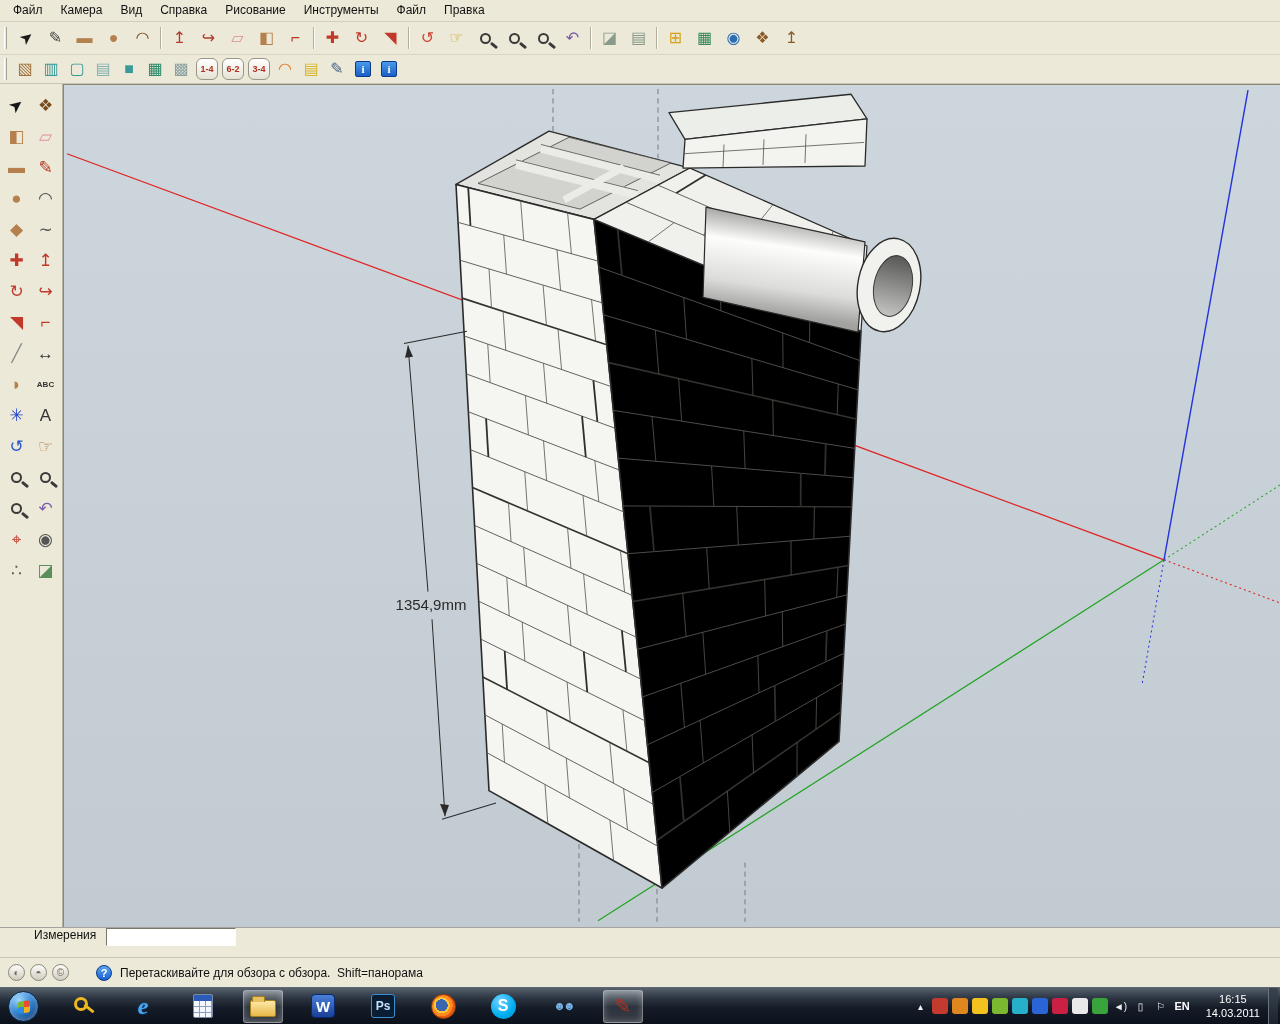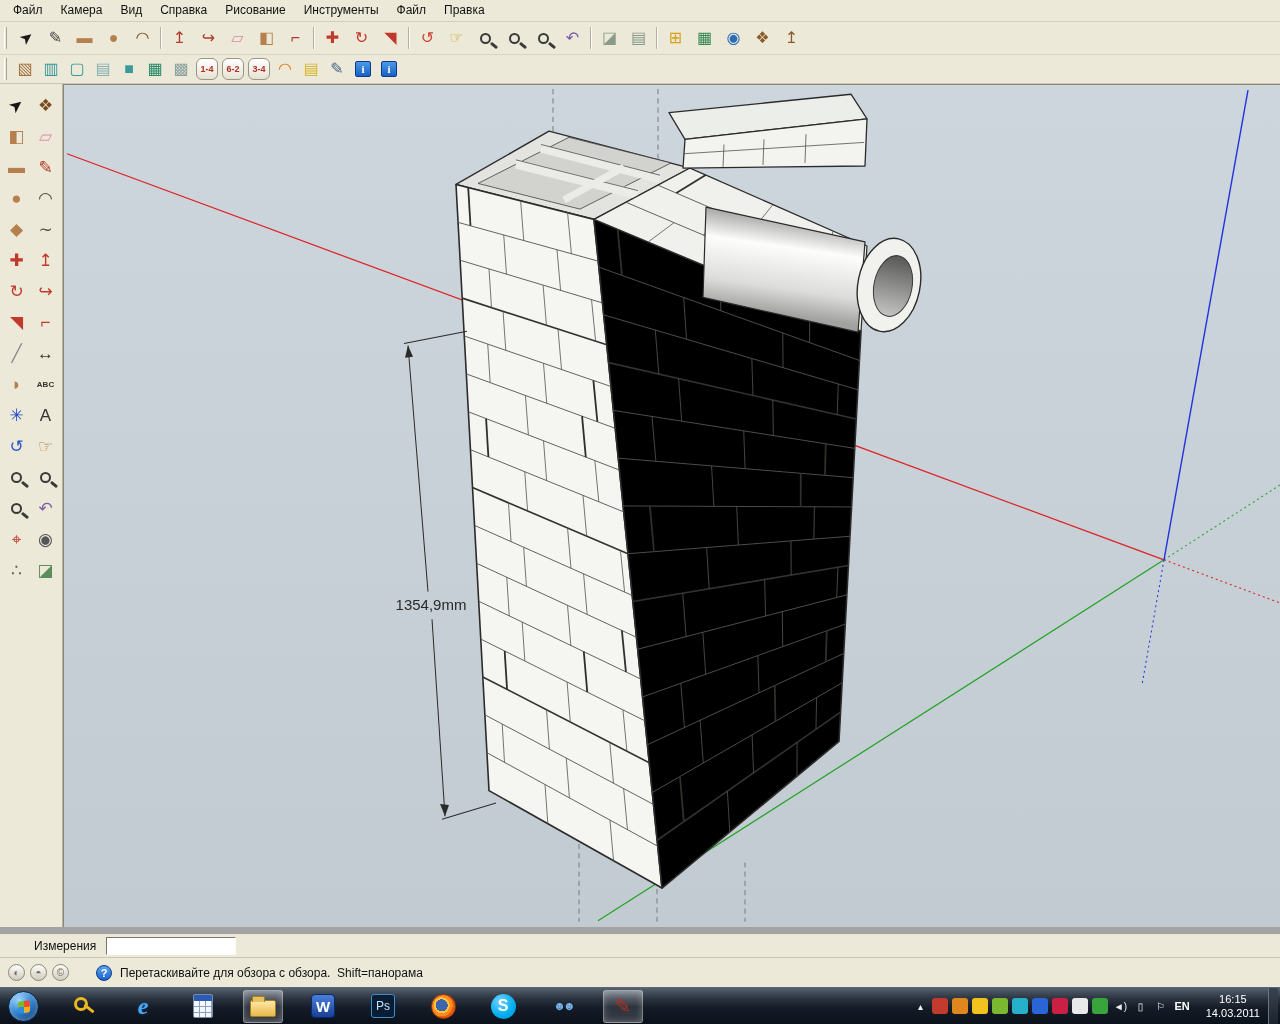--- a/index.html
+++ b/index.html
@@ -32,21 +32,21 @@
   .mag::after{content:"";position:absolute;width:8px;height:3px;background:#3a3a3a;left:8px;top:9px;transform:rotate(40deg);border-radius:1px;}
 
   .main{flex:1;display:flex;min-height:0;}
   .palette{width:63px;background:#ece9d8;border-right:1px solid #b5b2a2;padding:6px 0;display:grid;grid-template-columns:29px 29px;grid-auto-rows:31px;justify-content:center;align-content:start;flex:0 0 auto;}
   .pal-btn{display:flex;align-items:center;justify-content:center;}
   .pal-btn .glyph{font-size:17px;}
 
   .viewport{flex:1;position:relative;border-top:1px solid #8a8775;border-left:1px solid #8a8775;min-width:0;}
   .viewport svg{display:block;width:100%;height:100%;}
 
-  .measure-bar{height:30px;background:#ece9d8;border-top:7px solid #a3a3a3;display:flex;align-items:center;flex:0 0 auto;}
+  .measure-bar{height:30px;background:#ece9d8;border-top:1px solid #a3a3a3;display:flex;flex:0 0 auto;}
   .measure-label{font-size:12px;color:#111;margin-left:34px;}
   .measure-input{width:130px;height:18px;margin-left:10px;background:#fff;border:1px solid;border-color:#7a7768 #fffef6 #fffef6 #7a7768;font-size:12px;padding:1px 3px;font-family:"Liberation Sans",sans-serif;}
 
   .status-bar{height:30px;background:#ece9d8;border-top:1px solid #c9c6b7;display:flex;align-items:center;padding:0 8px;flex:0 0 auto;}
   .status-circle{width:17px;height:17px;border-radius:50%;background:linear-gradient(#fdfdfb,#cfccc0);border:1px solid #8a8775;margin-right:5px;display:flex;align-items:center;justify-content:center;font-size:10px;color:#7a6a55;}
   .help-circle{width:16px;height:16px;border-radius:50%;background:linear-gradient(#5aa8f0,#1a5fd0);color:#fff;font-weight:bold;font-size:11px;margin:0 8px 0 22px;display:flex;align-items:center;justify-content:center;border:1px solid #0a3a88;}
   .hint{font-size:12px;color:#111;white-space:pre;}
 
   
   .taskbar{position:absolute;left:0;right:0;bottom:0;height:37px;background:linear-gradient(#55616d,#2a333f 30%,#151c27 55%,#0b111b);border-top:1px solid #5d6773;display:flex;align-items:center;padding:0 2px;}
@@ -60,21 +60,21 @@
   .aic{display:block;}
   .aic-key{width:22px;height:22px;position:relative;}
   .aic-key::before{content:"";position:absolute;left:2px;top:2px;width:8px;height:8px;border:3px solid #ecb71f;border-radius:50%;}
   .aic-key::after{content:"";position:absolute;left:11px;top:12px;width:12px;height:3px;background:#ecb71f;transform:rotate(38deg);border-radius:1px;}
   .aic-ie{color:#4aa8f0;font:italic bold 24px "Liberation Serif",serif;text-shadow:0 0 2px #1a5fa8;line-height:1;}
   .aic-calc{width:20px;height:24px;background:#f4f8fc;border:1px solid #7a8aa0;border-radius:2px;
      background-image:linear-gradient(#2a5bb8 0 6px,rgba(0,0,0,0) 6px),repeating-linear-gradient(rgba(0,0,0,0) 0 5px,#8aa0c0 5px 6px),repeating-linear-gradient(90deg,rgba(0,0,0,0) 0 5px,#8aa0c0 5px 6px);}
   .aic-folder{width:26px;height:17px;background:linear-gradient(#ffe9a8,#e8b84a);border:1px solid #a5801e;border-radius:2px;position:relative;margin-top:4px;}
   .aic-folder::before{content:"";position:absolute;top:-5px;left:1px;width:11px;height:5px;background:#e8c060;border:1px solid #a5801e;border-bottom:none;border-radius:2px 2px 0 0;}
   .aic-word{width:24px;height:24px;border-radius:4px;background:linear-gradient(#4a7fd8,#1a3f98);color:#fff;font-weight:bold;font-size:15px;display:flex;align-items:center;justify-content:center;border:1px solid #0a2a70;}
-  .aic-ps{width:24px;height:24px;background:#0b1d33;border:1px solid #3a8fd0;color:#bfe0ff;font-weight:normal;font-size:12px;display:flex;align-items:center;justify-content:center;border-radius:3px;}
+  .aic-ps{width:24px;height:24px;background:#0b1d33;border:1px solid #3a8fd0;color:#bfe0ff;font-weight:bold;font-size:12px;display:flex;align-items:center;justify-content:center;border-radius:3px;}
   .aic-ff{width:25px;height:25px;border-radius:50%;border:1px solid #a03c08;
      background:radial-gradient(circle at 42% 45%,#3a66b0 0 6px,#ffc43a 6px 8px,#ff8a1e 8px 11px,#e85a10 11px);}
   .aic-skype{width:25px;height:25px;border-radius:50%;background:radial-gradient(circle at 35% 28%,#6fd0ff,#00aff0 60%,#0087c8);color:#fff;font-weight:bold;font-size:16px;display:flex;align-items:center;justify-content:center;}
   .aic-msg{color:#7ab4ea;font-size:12px;letter-spacing:-3px;text-shadow:0 1px 1px #123;}
   .aic-su{color:#b03020;font-size:20px;line-height:1;}
   .tray{margin-left:auto;display:flex;align-items:center;flex:0 0 auto;}
   .tray-ic{width:16px;height:16px;margin:0 2px;border-radius:3px;display:flex;align-items:center;justify-content:center;font-size:10px;color:#f0f0f0;flex:0 0 auto;}
   .lang-badge{font-size:11px;font-weight:bold;color:#fff;margin:0 6px 0 4px;}
   .clock{text-align:center;font-size:11px;color:#fff;line-height:1.3;margin:0 8px 0 10px;white-space:nowrap;}
   .show-desktop{width:10px;height:37px;border-left:1px solid #6a7480;background:linear-gradient(#3a4450,#1a222c);flex:0 0 auto;}

